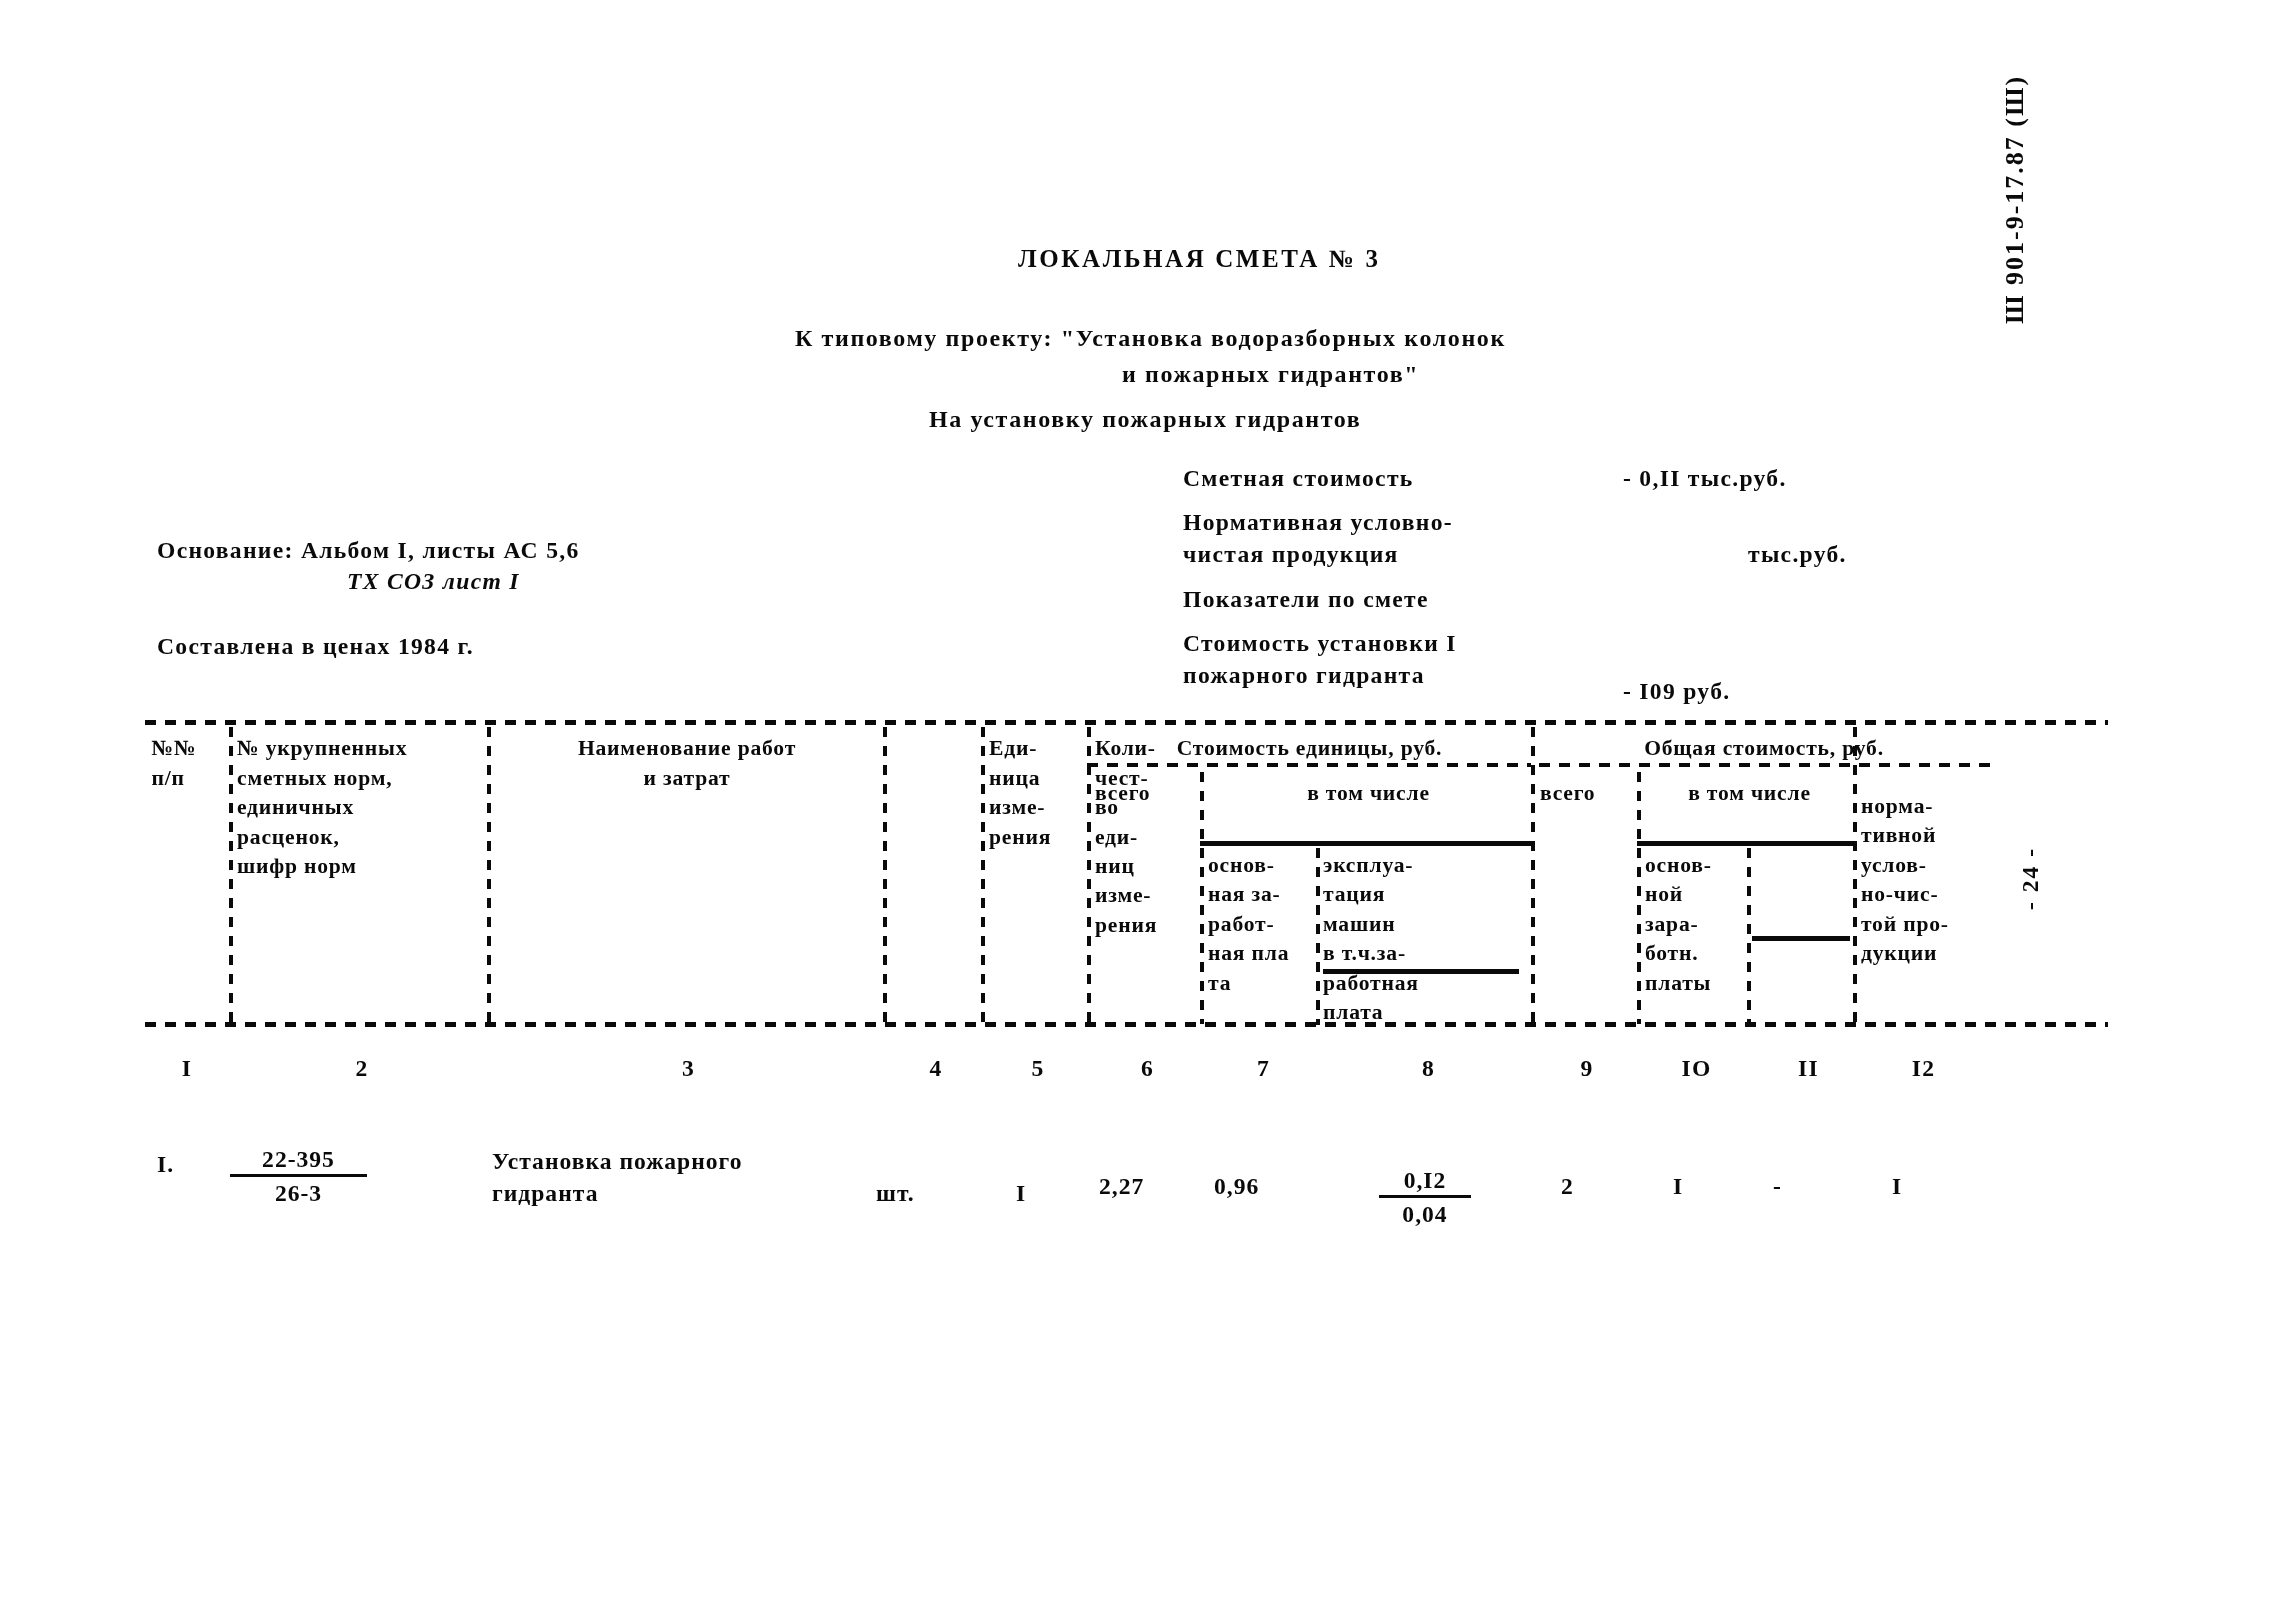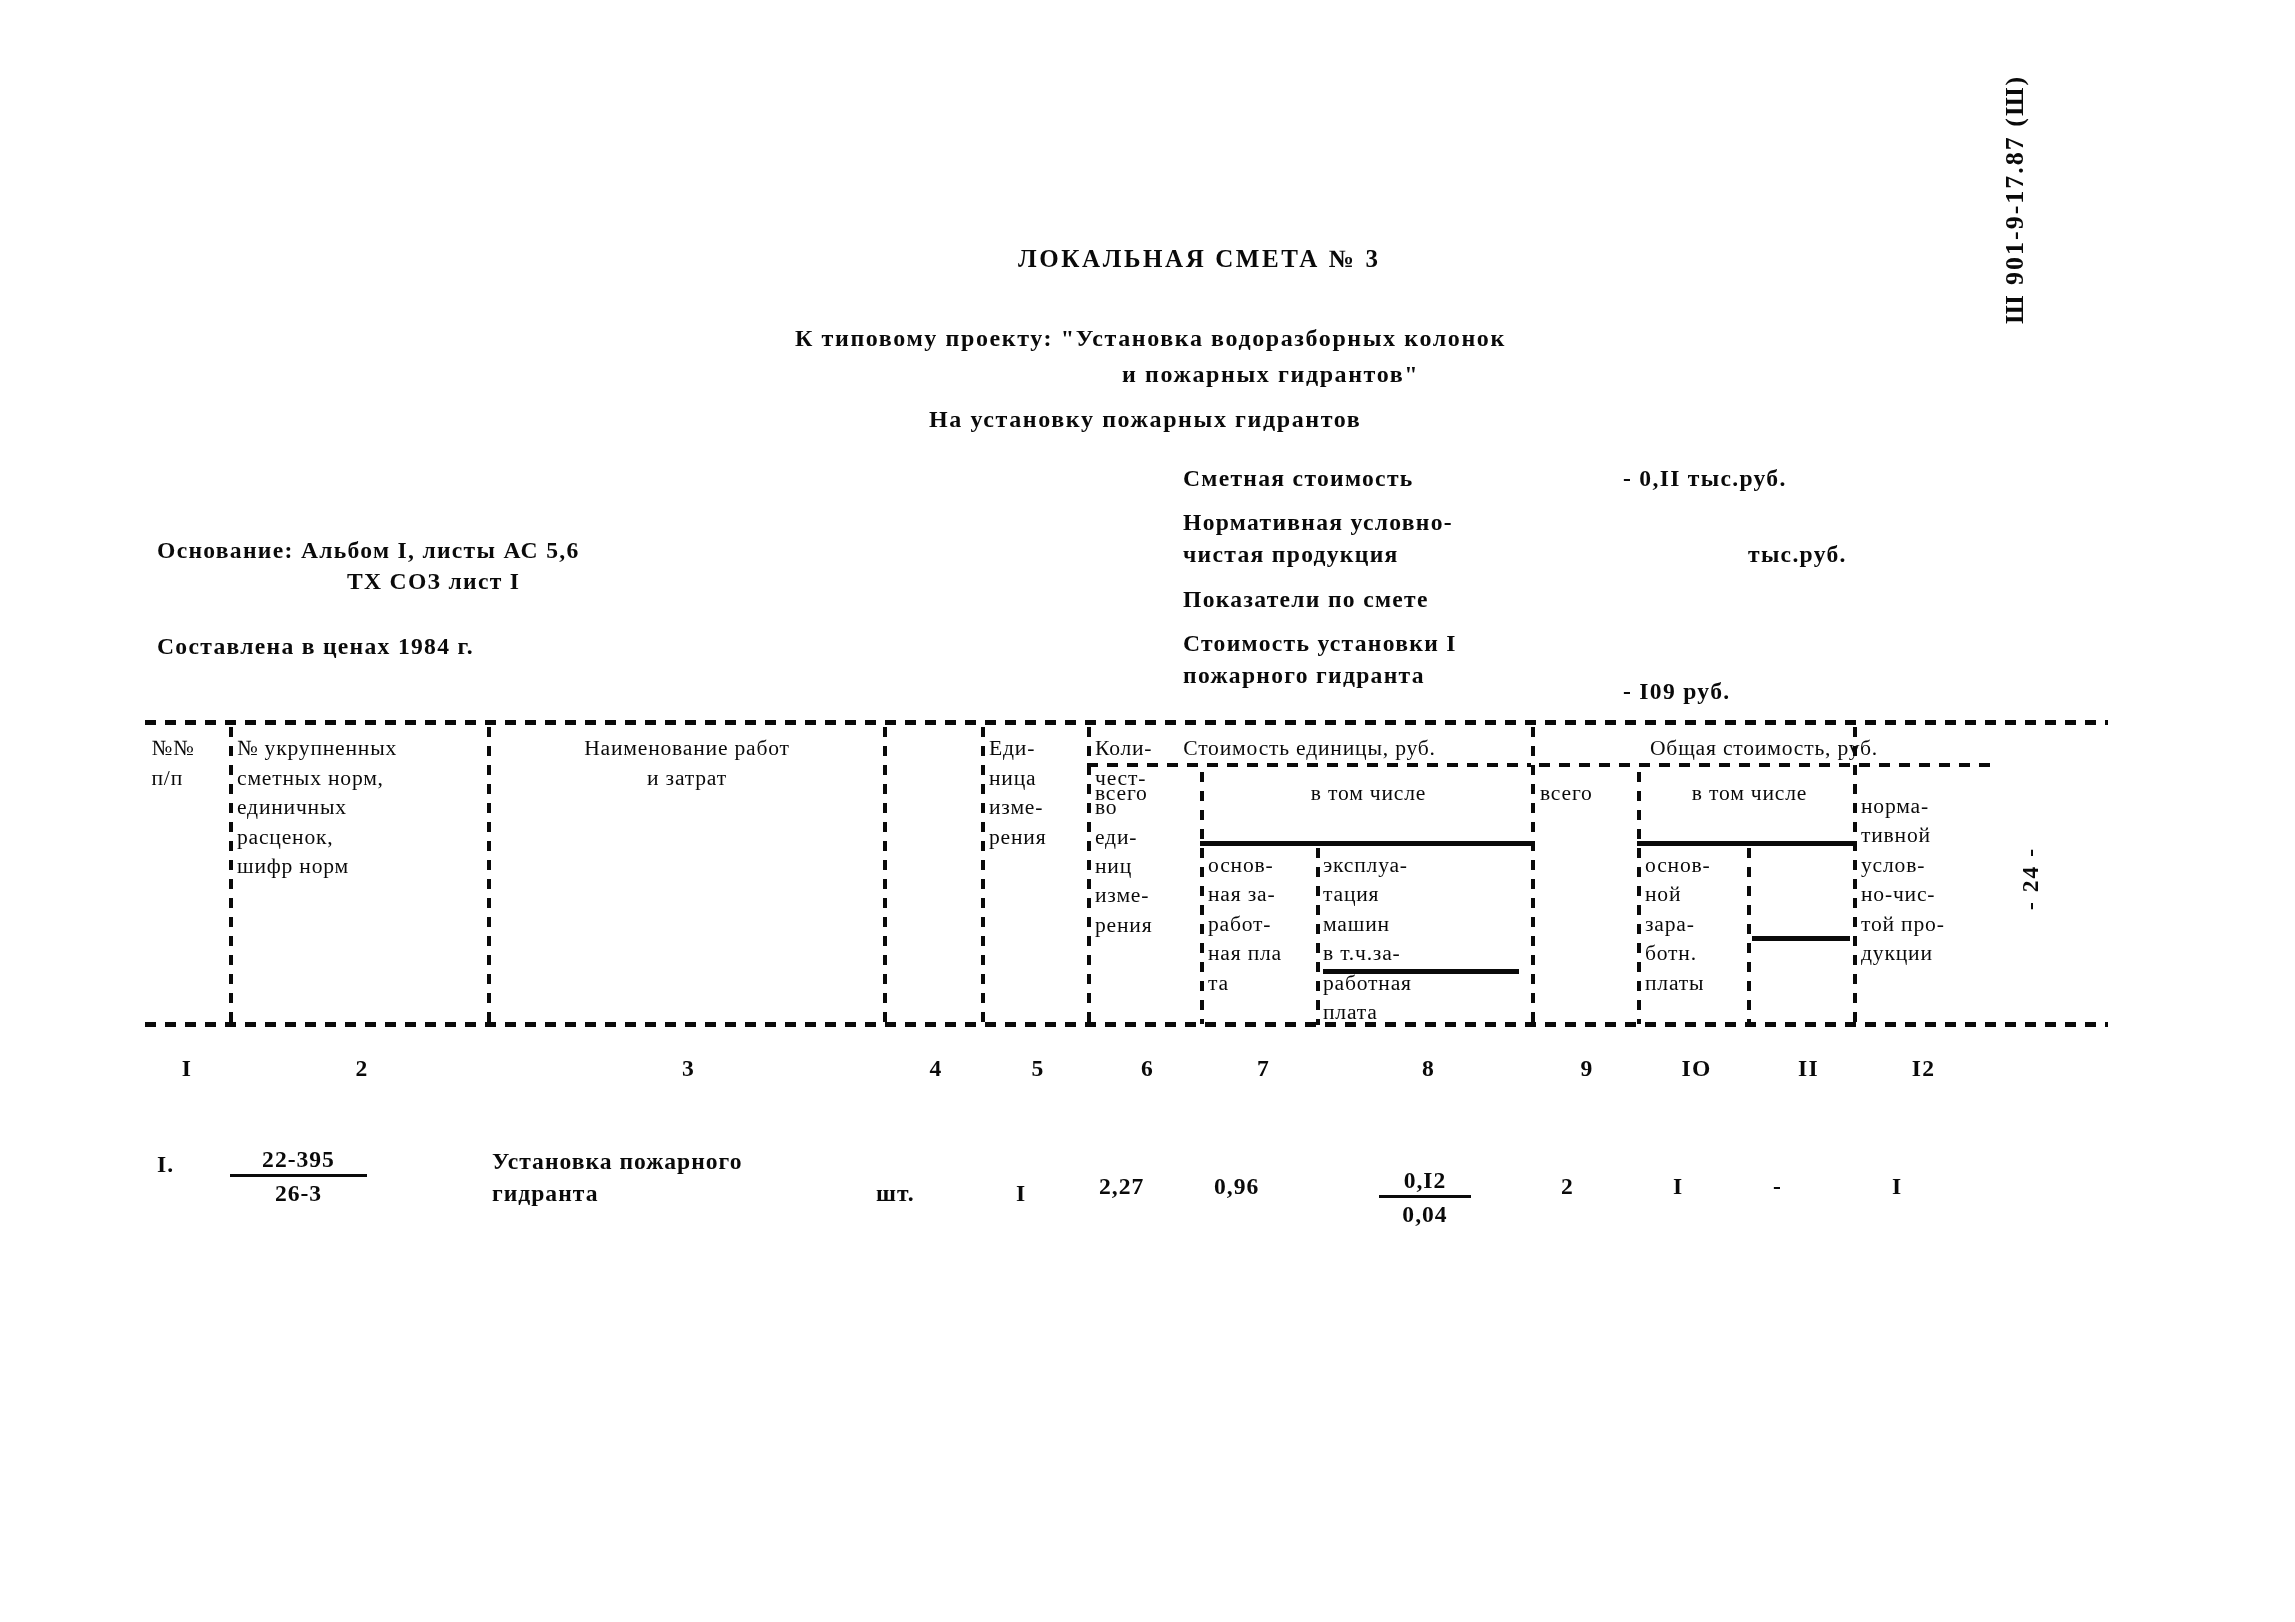--- a/index.html
+++ b/index.html
@@ -32,21 +32,21 @@
   #sum-l2a{left:1183px;top:509px;}
   #sum-l2b{left:1183px;top:541px;}
   #sum-v2{left:1748px;top:541px;}
   #sum-l3{left:1183px;top:586px;}
   #sum-l4a{left:1183px;top:630px;text-align:center;}
   #sum-l4b{left:1183px;top:662px;}
   #sum-v4{left:1623px;top:662px;margin-top:16px;}
 
   
   #basis-1{left:157px;top:537px;font-size:23.6px;letter-spacing:1.3px;}
-  #basis-2{left:347px;top:568px;font-size:23.6px;letter-spacing:1.3px;}
+  #basis-2{left:347px;top:568px;font-size:23.6px;letter-spacing:1.3px;font-style:italic;}
   #prices{left:157px;top:633px;font-size:23.6px;letter-spacing:1.3px;}
 
   
   #doc-code{
     position:absolute;left:2000px;top:324px;width:393px;
     transform:rotate(-90deg);transform-origin:0 0;
     font-size:26px;font-weight:bold;letter-spacing:2px;white-space:pre;
     font-family:"Liberation Serif", serif;
   }
   #page-number{
@@ -65,21 +65,21 @@
       #0a0a0a 0px,#0a0a0a 11px,transparent 11px,transparent 20px);
   }
   .dash-v{
     position:absolute;width:3.9px;
     background-image:repeating-linear-gradient(to bottom,
       #0a0a0a 0px,#0a0a0a 9.8px,transparent 9.8px,transparent 19px);
   }
   .solid-h{position:absolute;height:4.6px;background:#0a0a0a;}
 
   
-  .hc{position:absolute;font-size:21.6px;font-weight:normal;letter-spacing:0.8px;
+  .hc{position:absolute;font-size:21.6px;font-weight:bold;letter-spacing:0.8px;
       line-height:29.4px;white-space:pre;font-family:"Liberation Serif", serif;}
   .hc.ctr{text-align:center;}
 
   
   .colnum{position:absolute;top:1055px;font-size:23.6px;font-weight:bold;
           letter-spacing:1.3px;text-align:center;font-family:"Liberation Serif", serif;}
 
   
   .dc{position:absolute;font-size:23.6px;font-weight:bold;letter-spacing:1px;
       line-height:31px;white-space:pre;font-family:"Liberation Serif", serif;}

